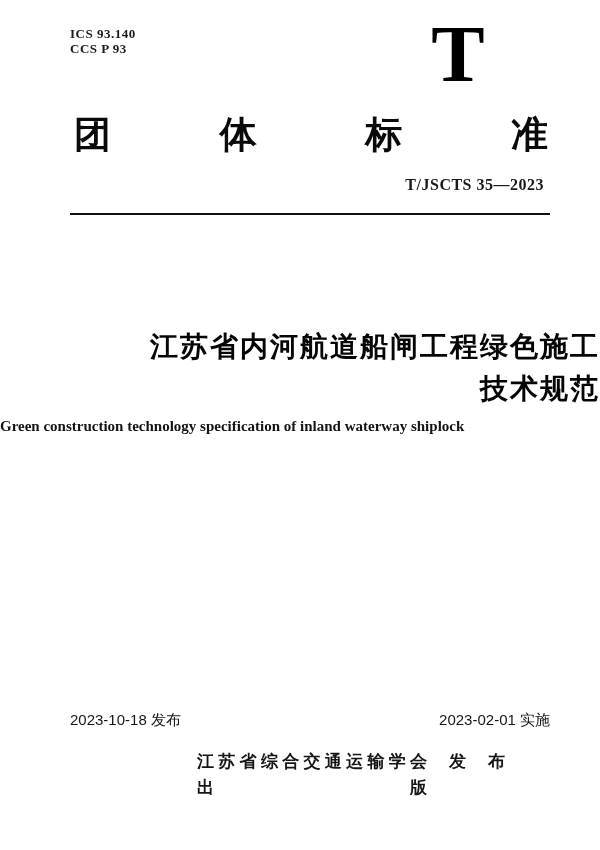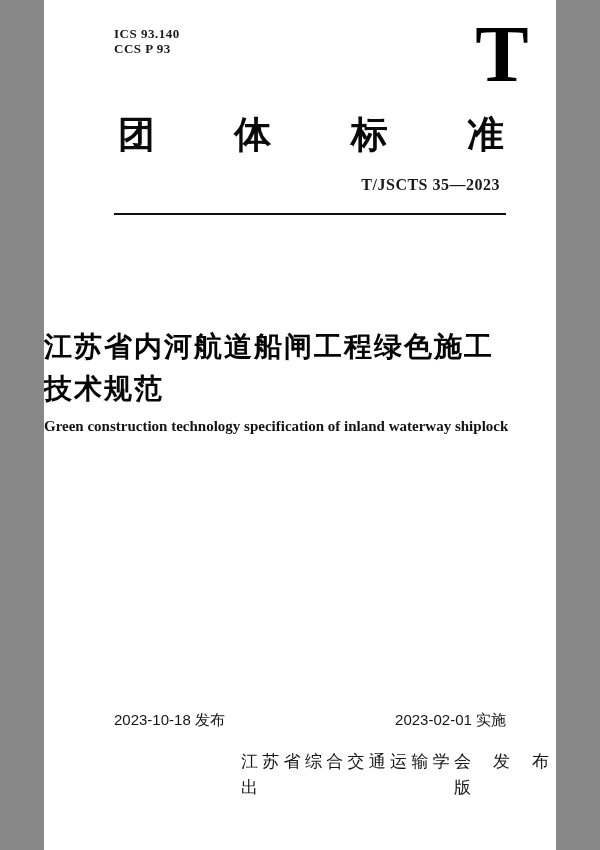--- a/index.html
+++ b/index.html
@@ -1,19 +1,19 @@
 <!DOCTYPE html>
 <html><head>
 <meta charset="utf-8">
 <style>
   * { margin: 0; padding: 0; box-sizing: border-box; }
   html, body { background: #888; }
   .page {
     position: relative;
-    width: 512px;
+    width: 600px;
     height: 850px;
     margin: 0 auto;
     background: #ffffff;
     font-family: "Liberation Sans", sans-serif;
     color: #111;
     overflow: hidden;
   }
   
   .ics-block {
     position: absolute;
@@ -70,21 +70,21 @@
     right: 50px;
     height: 2px;
     background: #111;
   }
   
   .title-cn {
     position: absolute;
     top: 326px;
     left: 0;
     width: 100%;
-    text-align: left;
+    text-align: right;
     font-size: 28px;
     font-weight: bold;
     letter-spacing: 2px;
     line-height: 42px;
     color: #050505;
   }
   
   .title-en {
     position: absolute;
     top: 413px;
@@ -113,20 +113,21 @@
   .publisher-block {
     position: absolute;
     top: 749px;
     left: 197px;
     display: grid;
     grid-template-columns: 230px 56px;
     column-gap: 22px;
     font-size: 17px;
     line-height: 26px;
     color: #161616;
+    font-weight: bold;
   }
   .pub-name, .pub-action {
     text-align: justify;
     text-align-last: justify;
     white-space: nowrap;
   }
 </style>
 </head>
 <body>
 

